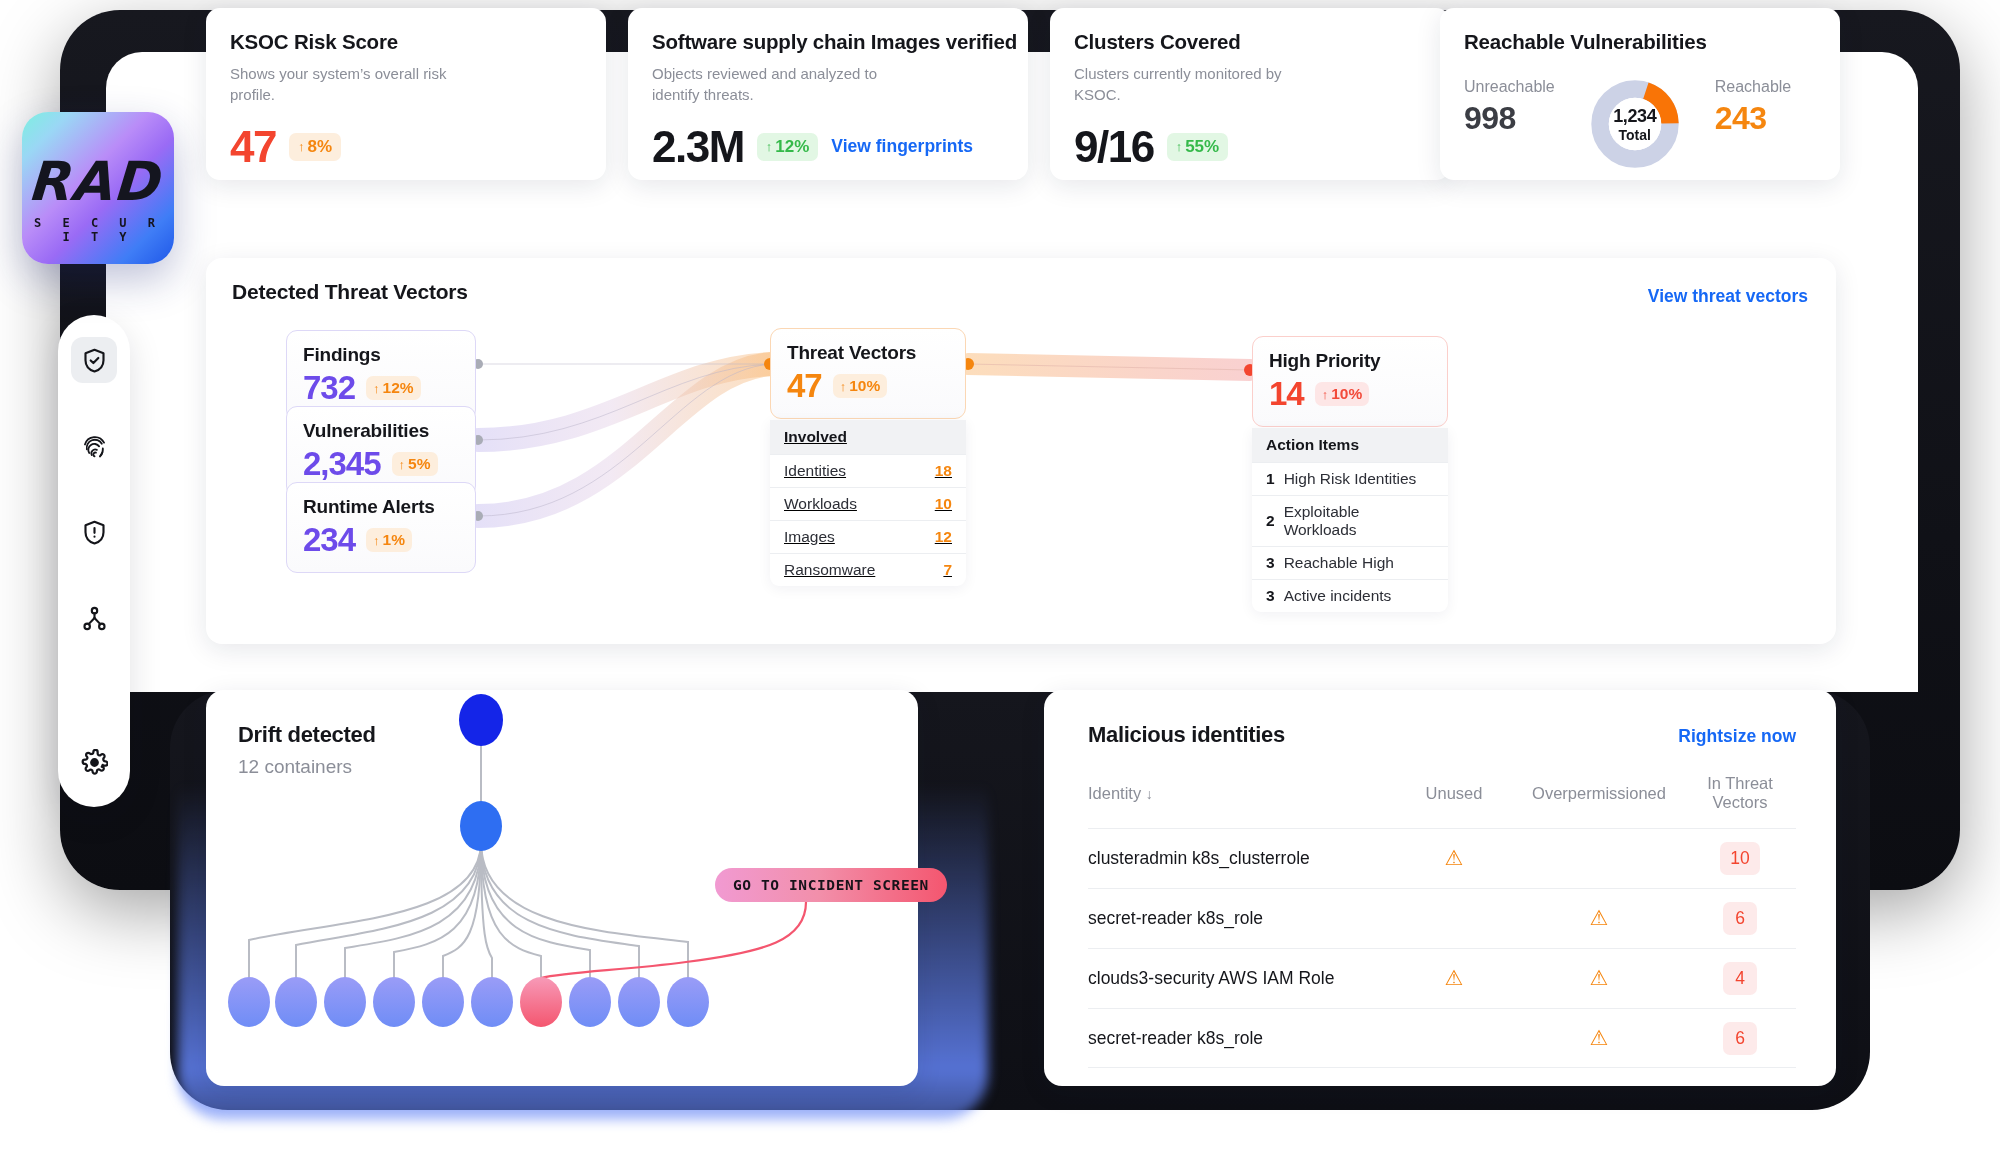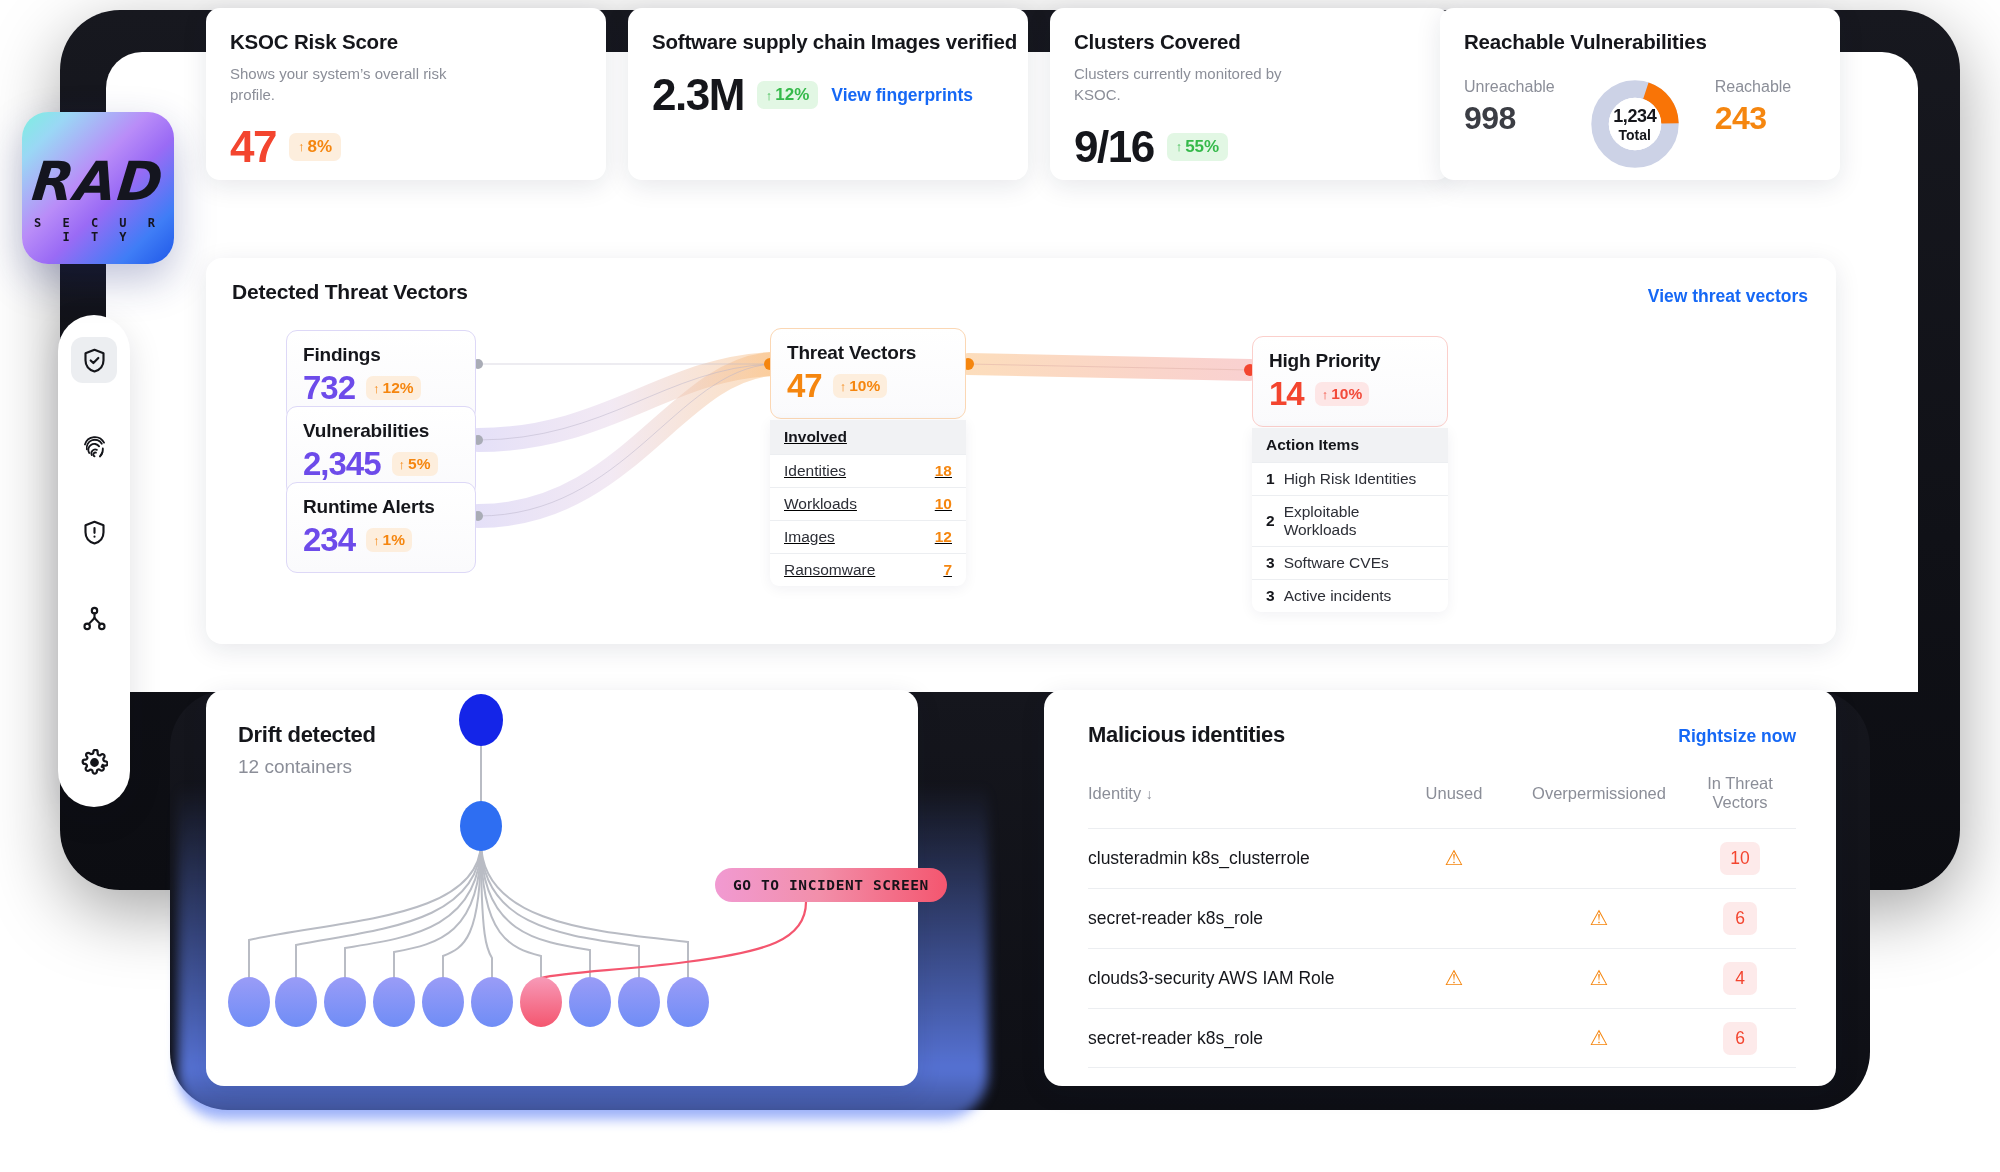--- a/index.html
+++ b/index.html
@@ -329,20 +329,21 @@
       <span class="kpi-value red">47</span>
       <span class="pill orange">
         <span class="arw">↑</span>
           <span>8%</span>
       </span>
     </div>
   </div>
 
   <div class="card kpi" id="kpi-1">
     <div class="kpi-title">Software supply chain Images verified</div>
+    <div class="kpi-sub">Objects reviewed and analyzed to identify threats.</div>
     <div class="kpi-row">
       <span class="kpi-value dark">2.3M</span>
       <span class="pill green">
         <span class="arw">↑</span>
           <span>12%</span>
       </span>
       <a href="#" class="card-link">View fingerprints</a>
     </div>
   </div>
 
@@ -499,21 +500,21 @@
       <div class="sub-row-num">
         <span class="idx">1</span>
         <span>High Risk Identities</span>
       </div>
       <div class="sub-row-num">
         <span class="idx">2</span>
         <span>Exploitable Workloads</span>
       </div>
       <div class="sub-row-num">
         <span class="idx">3</span>
-        <span>Software CVEs</span>
+        <span>Reachable High</span>
       </div>
       <div class="sub-row-num">
         <span class="idx">3</span>
         <span>Active incidents</span>
       </div>
     </div>
   </div>
 
   <div class="card" id="drift-panel">
     <div id="drift-title">Drift detected</div>

